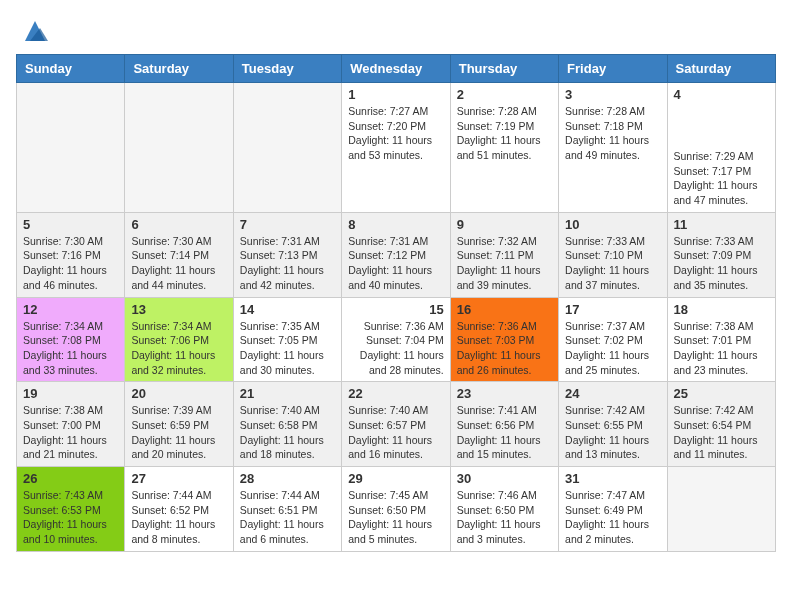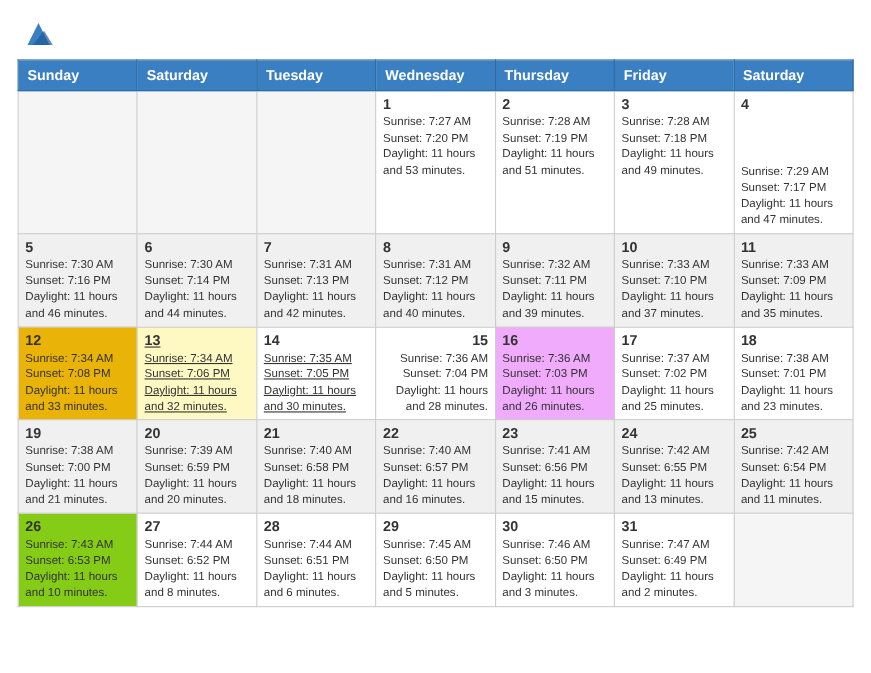--- a/index.html
+++ b/index.html
@@ -199,45 +199,45 @@
 Daylight: 11 hours and 37 minutes.</div>
         </td>
         <td style="background: rgb(240, 240, 240);">
           <span class="day-number">11</span>
           <div class="day-info" style="white-space: pre-line;">Sunrise: 7:33 AM
 Sunset: 7:09 PM
 Daylight: 11 hours and 35 minutes.</div>
         </td>
       </tr>
       <tr>
-        <td style="background: #eab308;">
+        <td style="background: #f0abfc;">
           <span class="day-number">12</span>
           <div class="day-info" style="white-space: pre-line;">Sunrise: 7:34 AM
 Sunset: 7:08 PM
 Daylight: 11 hours and 33 minutes.</div>
         </td>
-        <td style="background: #fef9c3; text-decoration: underline;">
+        <td style="background: #bef264;">
           <span class="day-number">13</span>
           <div class="day-info" style="white-space: pre-line;">Sunrise: 7:34 AM
 Sunset: 7:06 PM
 Daylight: 11 hours and 32 minutes.</div>
         </td>
         <td style="background: rgb(255, 255, 255);">
           <span class="day-number">14</span>
-          <div class="day-info" style="white-space: pre-line; text-decoration: underline;">Sunrise: 7:35 AM
+          <div class="day-info" style="white-space: pre-line;">Sunrise: 7:35 AM
 Sunset: 7:05 PM
 Daylight: 11 hours and 30 minutes.</div>
         </td>
         <td style="background: rgb(255, 255, 255); text-align: right;">
           <span class="day-number">15</span>
           <div class="day-info" style="white-space: pre-line;">Sunrise: 7:36 AM
 Sunset: 7:04 PM
 Daylight: 11 hours and 28 minutes.</div>
         </td>
-        <td style="background: #f0abfc;">
+        <td style="background: #f97316;">
           <span class="day-number">16</span>
           <div class="day-info" style="white-space: pre-line;">Sunrise: 7:36 AM
 Sunset: 7:03 PM
 Daylight: 11 hours and 26 minutes.</div>
         </td>
         <td style="background: rgb(255, 255, 255);">
           <span class="day-number">17</span>
           <div class="day-info" style="white-space: pre-line;">Sunrise: 7:37 AM
 Sunset: 7:02 PM
 Daylight: 11 hours and 25 minutes.</div>

